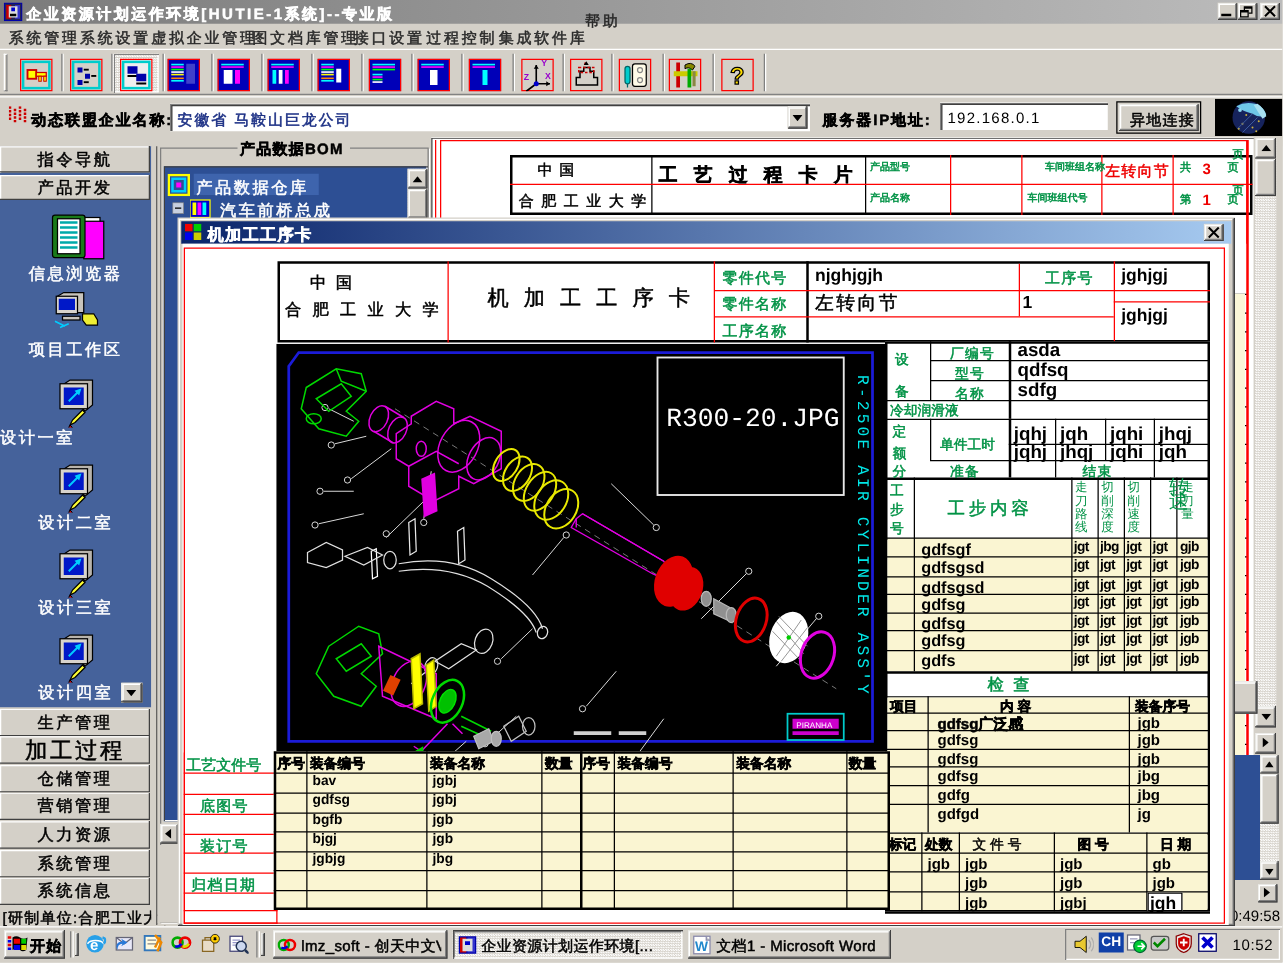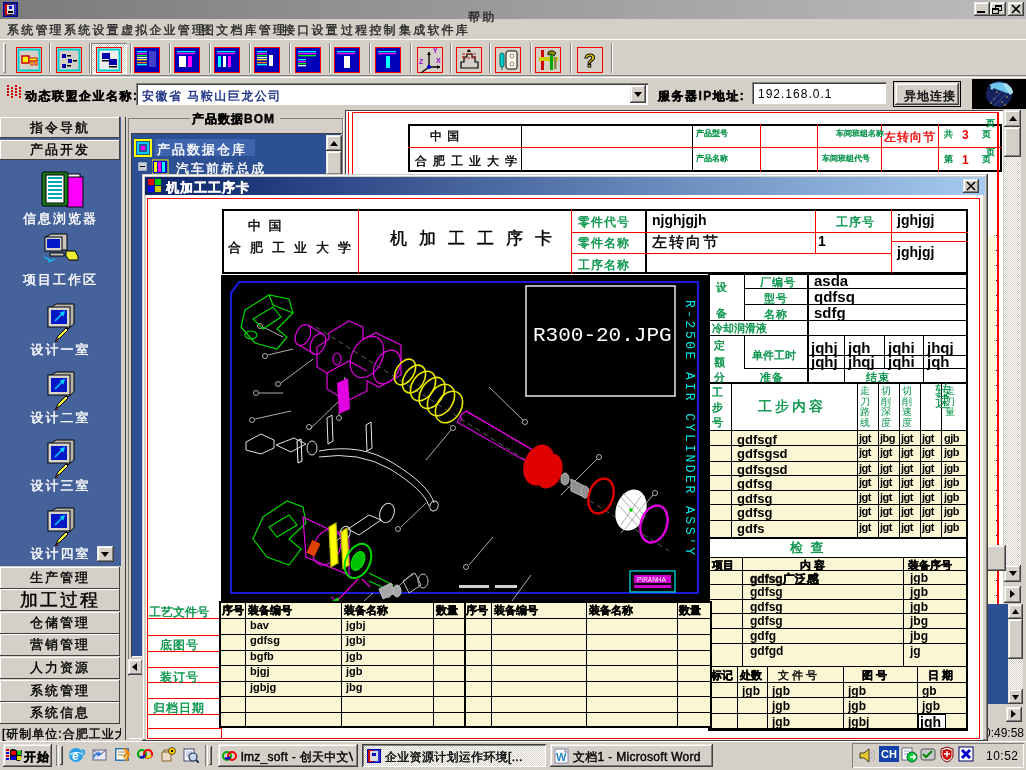--- a/index.html
+++ b/index.html
@@ -12,20 +12,21 @@
 <div class="abs" style="left:0px;top:0px;width:1026px;height:19px;background:linear-gradient(to right,#7b7b7b,#bcbcbc)"></div>
 <svg class="abs" style="left:3px;top:2px" width="15" height="15">
       <rect width="15" height="15" fill="#00a"></rect>
       <rect x="1" y="1" width="13" height="13" fill="#225"></rect>
       <rect x="2" y="2" width="4" height="11" fill="#c00"></rect>
       <rect x="9" y="2" width="4" height="11" fill="#33c"></rect>
       <rect x="4" y="3" width="7" height="9" fill="#dcdcdc"></rect>
       <rect x="6" y="4" width="3" height="3" fill="#00c"></rect>
       <rect x="5" y="9" width="5" height="2" fill="#000"></rect>
     </svg>
+<div class="abs" style="left:21px;top:3px;font-size:12px;color:#fff;white-space:nowrap;font-weight:bold;letter-spacing:2px;-webkit-text-stroke:0.4px #fff">企业资源计划运作环境[HUTIE-1系统]--专业版</div>
 <div class="abs btn3d" style="left:974px;top:2px;width:16px;height:14px;"></div>
 <div class="abs" style="left:977px;top:11px;width:8px;height:2px;background:#000"></div>
 <div class="abs btn3d" style="left:990px;top:2px;width:16px;height:14px;"></div>
 <div class="abs" style="left:995px;top:5px;width:7px;height:6px;border:1px solid #000;border-top-width:2px"></div>
 <div class="abs" style="left:992px;top:8px;width:7px;height:6px;border:1px solid #000;border-top-width:2px;background:#d4d0c8"></div>
 <div class="abs btn3d" style="left:1008px;top:2px;width:16px;height:14px;"></div>
 <svg class="abs" style="left:1011px;top:4px" width="10" height="10">
       <path d="M1 1 L9 9 M9 1 L1 9" stroke="#000" stroke-width="1.6"></path>
     </svg>
 <div class="abs" style="left:7px;top:22px;font-size:12px;color:#2a2a2a;white-space:nowrap;letter-spacing:2.2px;-webkit-text-stroke:0.4px #2a2a2a">系统管理</div>
@@ -252,21 +253,21 @@
     </svg>
 <div class="abs" style="left:0px;top:271px;font-size:13px;color:#fff;white-space:nowrap;width:121px;text-align:center;letter-spacing:2px;-webkit-text-stroke:0.4px #fff">项目工作区</div>
 <svg class="abs" style="left:42px;top:302px" width="40" height="40">
       <path d="M8 6 l6 -4 h18 l0 20 l-6 5 z" fill="#b8b4ac" stroke="#000" stroke-width="1"></path>
       <rect x="6" y="5" width="22" height="20" fill="#d8d4cc" stroke="#000"></rect>
       <rect x="9" y="8" width="16" height="14" fill="#0018c8"></rect>
       <path d="M22 10 l-9 9 M22 10 l-3 1 l2 2z" stroke="#0cf" stroke-width="1.5" fill="#0cf"></path>
       <path d="M24 26 l-8 8 l-2 4 l4 -2 l8 -8 z" fill="#ff3" stroke="#000" stroke-width="1"></path>
       <path d="M14 38 l-2 4 l4 -2 z" fill="#c00" stroke="#000" stroke-width="0.8"></path>
     </svg>
-<div class="abs" style="left:0px;top:341px;font-size:13px;color:#fff;white-space:nowrap;width:121px;text-align:center;letter-spacing:2px;-webkit-text-stroke:0.4px #fff">设计一室</div>
+<div class="abs" style="left:0px;top:341px;font-size:13px;color:#fff;white-space:nowrap;width:121px;letter-spacing:2px;-webkit-text-stroke:0.4px #fff">设计一室</div>
 <svg class="abs" style="left:42px;top:370px" width="40" height="40">
       <path d="M8 6 l6 -4 h18 l0 20 l-6 5 z" fill="#b8b4ac" stroke="#000" stroke-width="1"></path>
       <rect x="6" y="5" width="22" height="20" fill="#d8d4cc" stroke="#000"></rect>
       <rect x="9" y="8" width="16" height="14" fill="#0018c8"></rect>
       <path d="M22 10 l-9 9 M22 10 l-3 1 l2 2z" stroke="#0cf" stroke-width="1.5" fill="#0cf"></path>
       <path d="M24 26 l-8 8 l-2 4 l4 -2 l8 -8 z" fill="#ff3" stroke="#000" stroke-width="1"></path>
       <path d="M14 38 l-2 4 l4 -2 z" fill="#c00" stroke="#000" stroke-width="0.8"></path>
     </svg>
 <div class="abs" style="left:0px;top:409px;font-size:13px;color:#fff;white-space:nowrap;width:121px;text-align:center;letter-spacing:2px;-webkit-text-stroke:0.4px #fff">设计二室</div>
 <svg class="abs" style="left:42px;top:438px" width="40" height="40">
@@ -354,20 +355,21 @@
 <div class="abs" style="left:408px;top:124px;width:594px;height:48px;border:2px solid #000"></div>
 <div class="abs" style="left:521px;top:124px;width:1px;height:48px;background:#000"></div>
 <div class="abs" style="left:692px;top:124px;width:1px;height:48px;background:#000"></div>
 <div class="abs" style="left:760px;top:124px;width:1px;height:48px;background:#f00"></div>
 <div class="abs" style="left:817px;top:124px;width:1px;height:48px;background:#f00"></div>
 <div class="abs" style="left:881px;top:124px;width:1px;height:48px;background:#f00"></div>
 <div class="abs" style="left:938px;top:124px;width:1px;height:48px;background:#f00"></div>
 <div class="abs" style="left:408px;top:147px;width:594px;height:1px;background:#f00"></div>
 <div class="abs" style="left:430px;top:128px;font-size:12px;color:#000;white-space:nowrap;letter-spacing:1px;-webkit-text-stroke:0.4px #000">中        国</div>
 <div class="abs" style="left:415px;top:153px;font-size:12px;color:#000;white-space:nowrap;letter-spacing:6px;-webkit-text-stroke:0.4px #000">合肥工业大学</div>
+<div class="abs" style="left:527px;top:131px;font-size:15px;color:#000;white-space:nowrap;letter-spacing:13px;font-weight:bold;-webkit-text-stroke:0.4px #000">工艺过程卡片</div>
 <div class="abs" style="left:696px;top:128px;font-size:8px;color:#009245;white-space:nowrap;letter-spacing:0;-webkit-text-stroke:0.4px #009245">产品型号</div>
 <div class="abs" style="left:696px;top:153px;font-size:8px;color:#009245;white-space:nowrap;letter-spacing:0;-webkit-text-stroke:0.4px #009245">产品名称</div>
 <div class="abs" style="left:836px;top:128px;font-size:8px;color:#009245;white-space:nowrap;letter-spacing:0;-webkit-text-stroke:0.4px #009245">车间班组名称</div>
 <div class="abs" style="left:822px;top:153px;font-size:8px;color:#009245;white-space:nowrap;letter-spacing:0;-webkit-text-stroke:0.4px #009245">车间班组代号</div>
 <div class="abs" style="left:884px;top:129px;font-size:12px;color:#e00;white-space:nowrap;letter-spacing:1px;-webkit-text-stroke:0.4px #e00">左转向节</div>
 <div class="abs" style="left:944px;top:128px;font-size:9px;color:#009245;white-space:nowrap;;-webkit-text-stroke:0.4px #009245">共</div>
 <div class="abs" style="left:962px;top:128px;font-size:12px;color:#e00;white-space:nowrap;font-weight:bold">3</div>
 <div class="abs" style="left:982px;top:128px;font-size:9px;color:#009245;white-space:nowrap;;-webkit-text-stroke:0.4px #009245">页</div>
 <div class="abs" style="left:944px;top:153px;font-size:9px;color:#009245;white-space:nowrap;;-webkit-text-stroke:0.4px #009245">第</div>
 <div class="abs" style="left:962px;top:153px;font-size:12px;color:#e00;white-space:nowrap;font-weight:bold">1</div>

